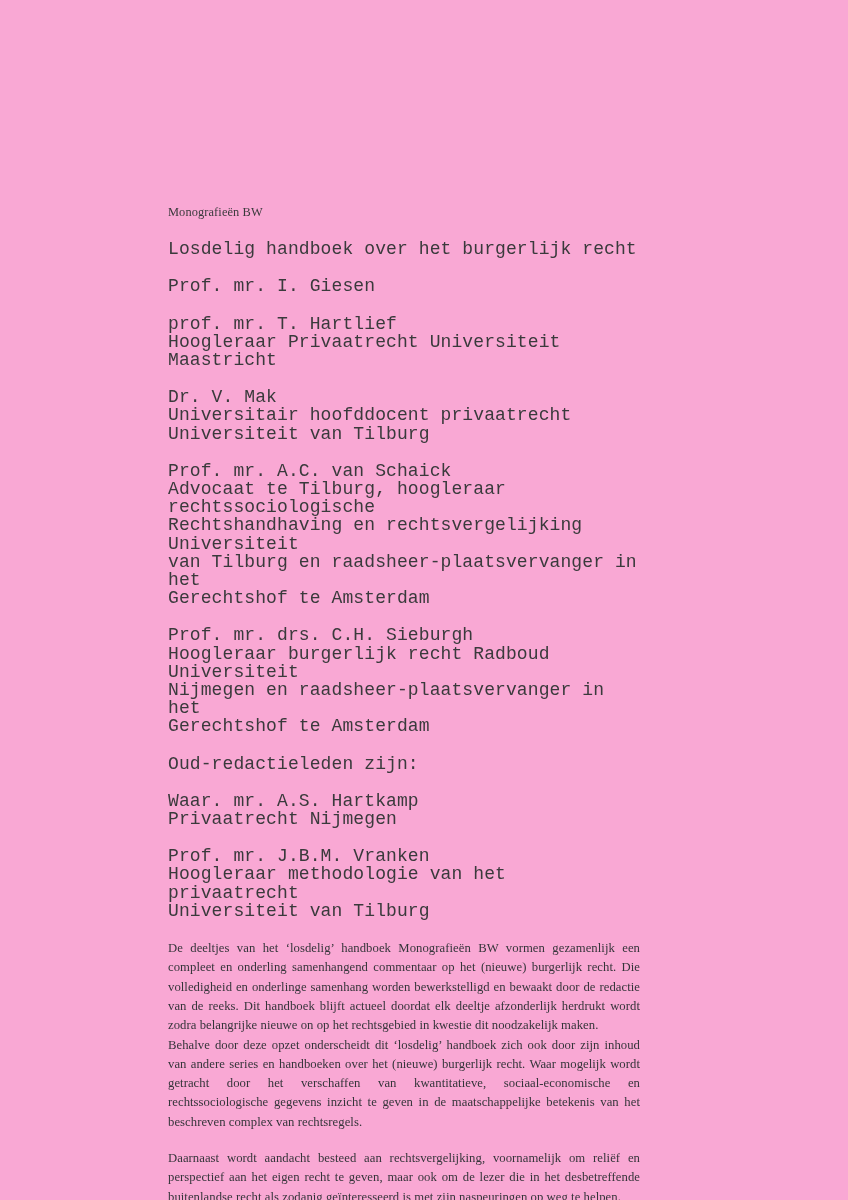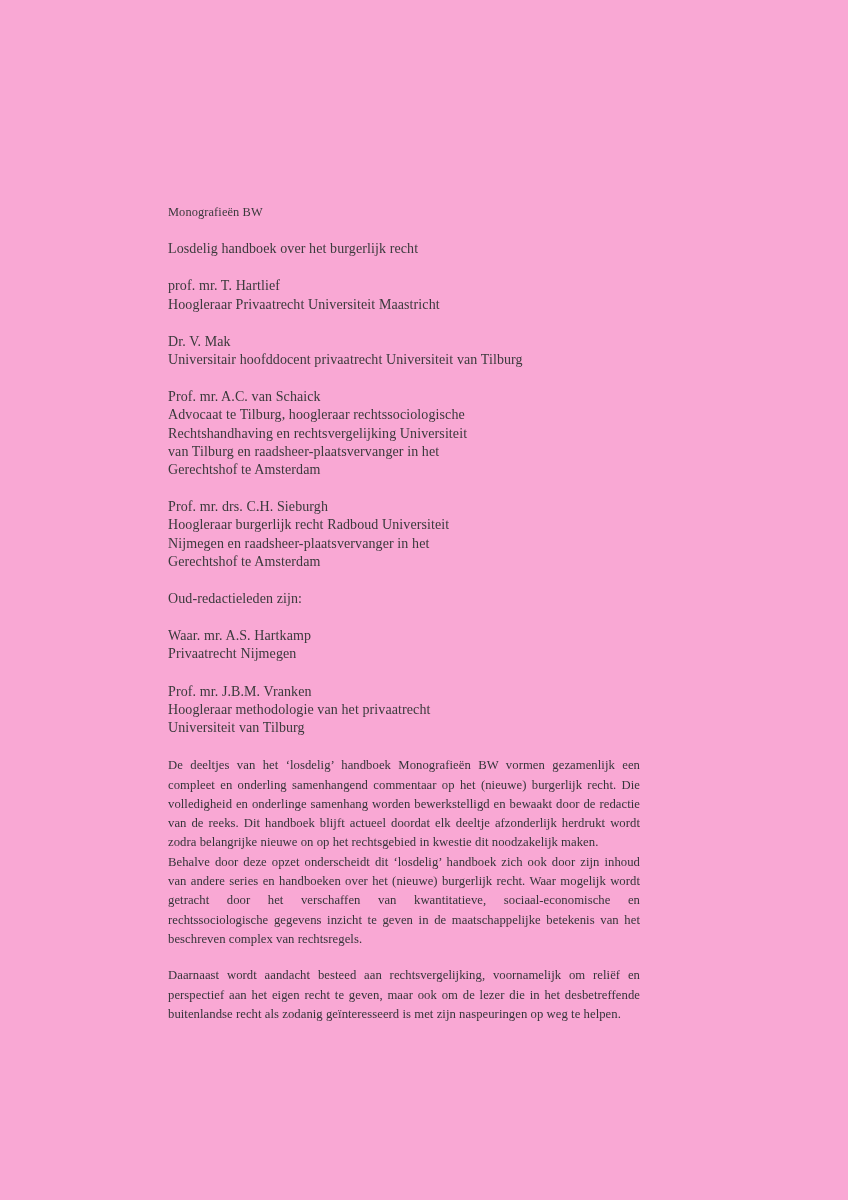--- a/index.html
+++ b/index.html
@@ -21,25 +21,26 @@
   .content {
     position: absolute;
     left: 168px;
     top: 203px;
     width: 472px;
   }
   .block {
     margin: 0 0 19px 0;
   }
   .line {
-    font-size: 14px;
+    font-size: 18px;
     line-height: 18.2px;
     letter-spacing: 0.1px;
     white-space: pre-wrap;
     color: #3a3a3c;
+    font-family: Liberation Mono, monospace;
   }
   .title-line {
     font-size: 12.4px;
     line-height: 18.2px;
     letter-spacing: 0.1px;
     color: #3a3a3c;
   }
   .body-section {
     margin-top: 12px;
   }
@@ -67,20 +68,21 @@
 
     <div class="block">
       <div class="title-line">Monografieën BW</div>
     </div>
 
     <div class="block">
       <div class="line">Losdelig handboek over het burgerlijk recht</div>
     </div>
 
     <div class="block">
+      <div class="line">Prof. mr. I. Giesen</div>
     </div>
 
     <div class="block">
       <div class="line">prof. mr. T. Hartlief</div>
       <div class="line">Hoogleraar Privaatrecht Universiteit Maastricht</div>
     </div>
 
     <div class="block">
       <div class="line">Dr. V. Mak</div>
       <div class="line">Universitair hoofddocent privaatrecht Universiteit van Tilburg</div>

